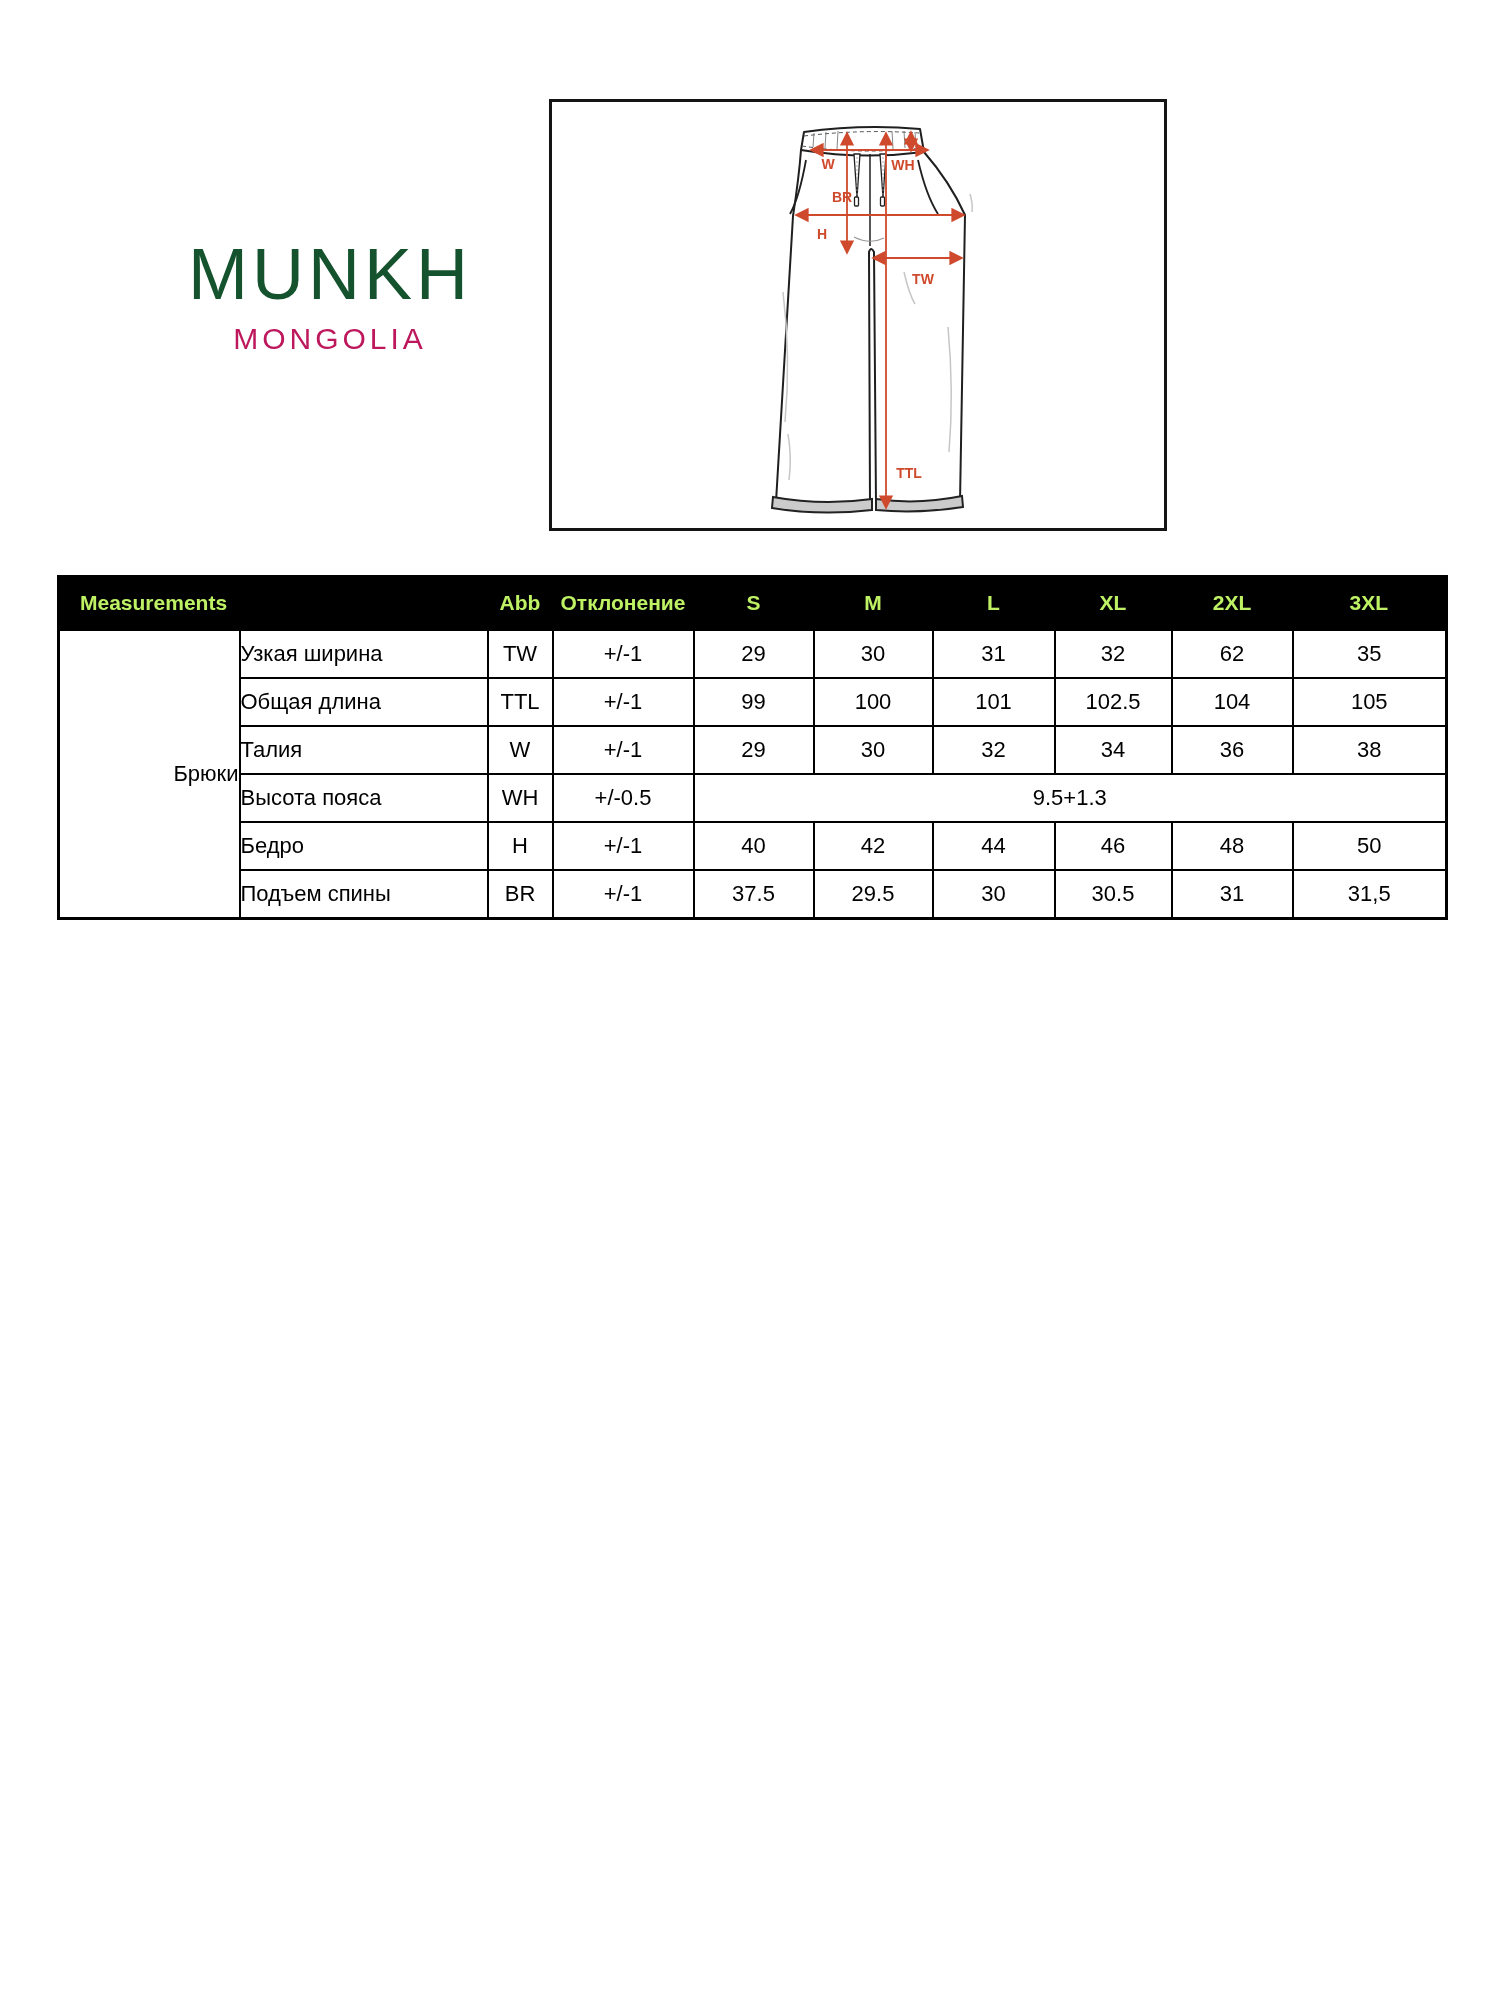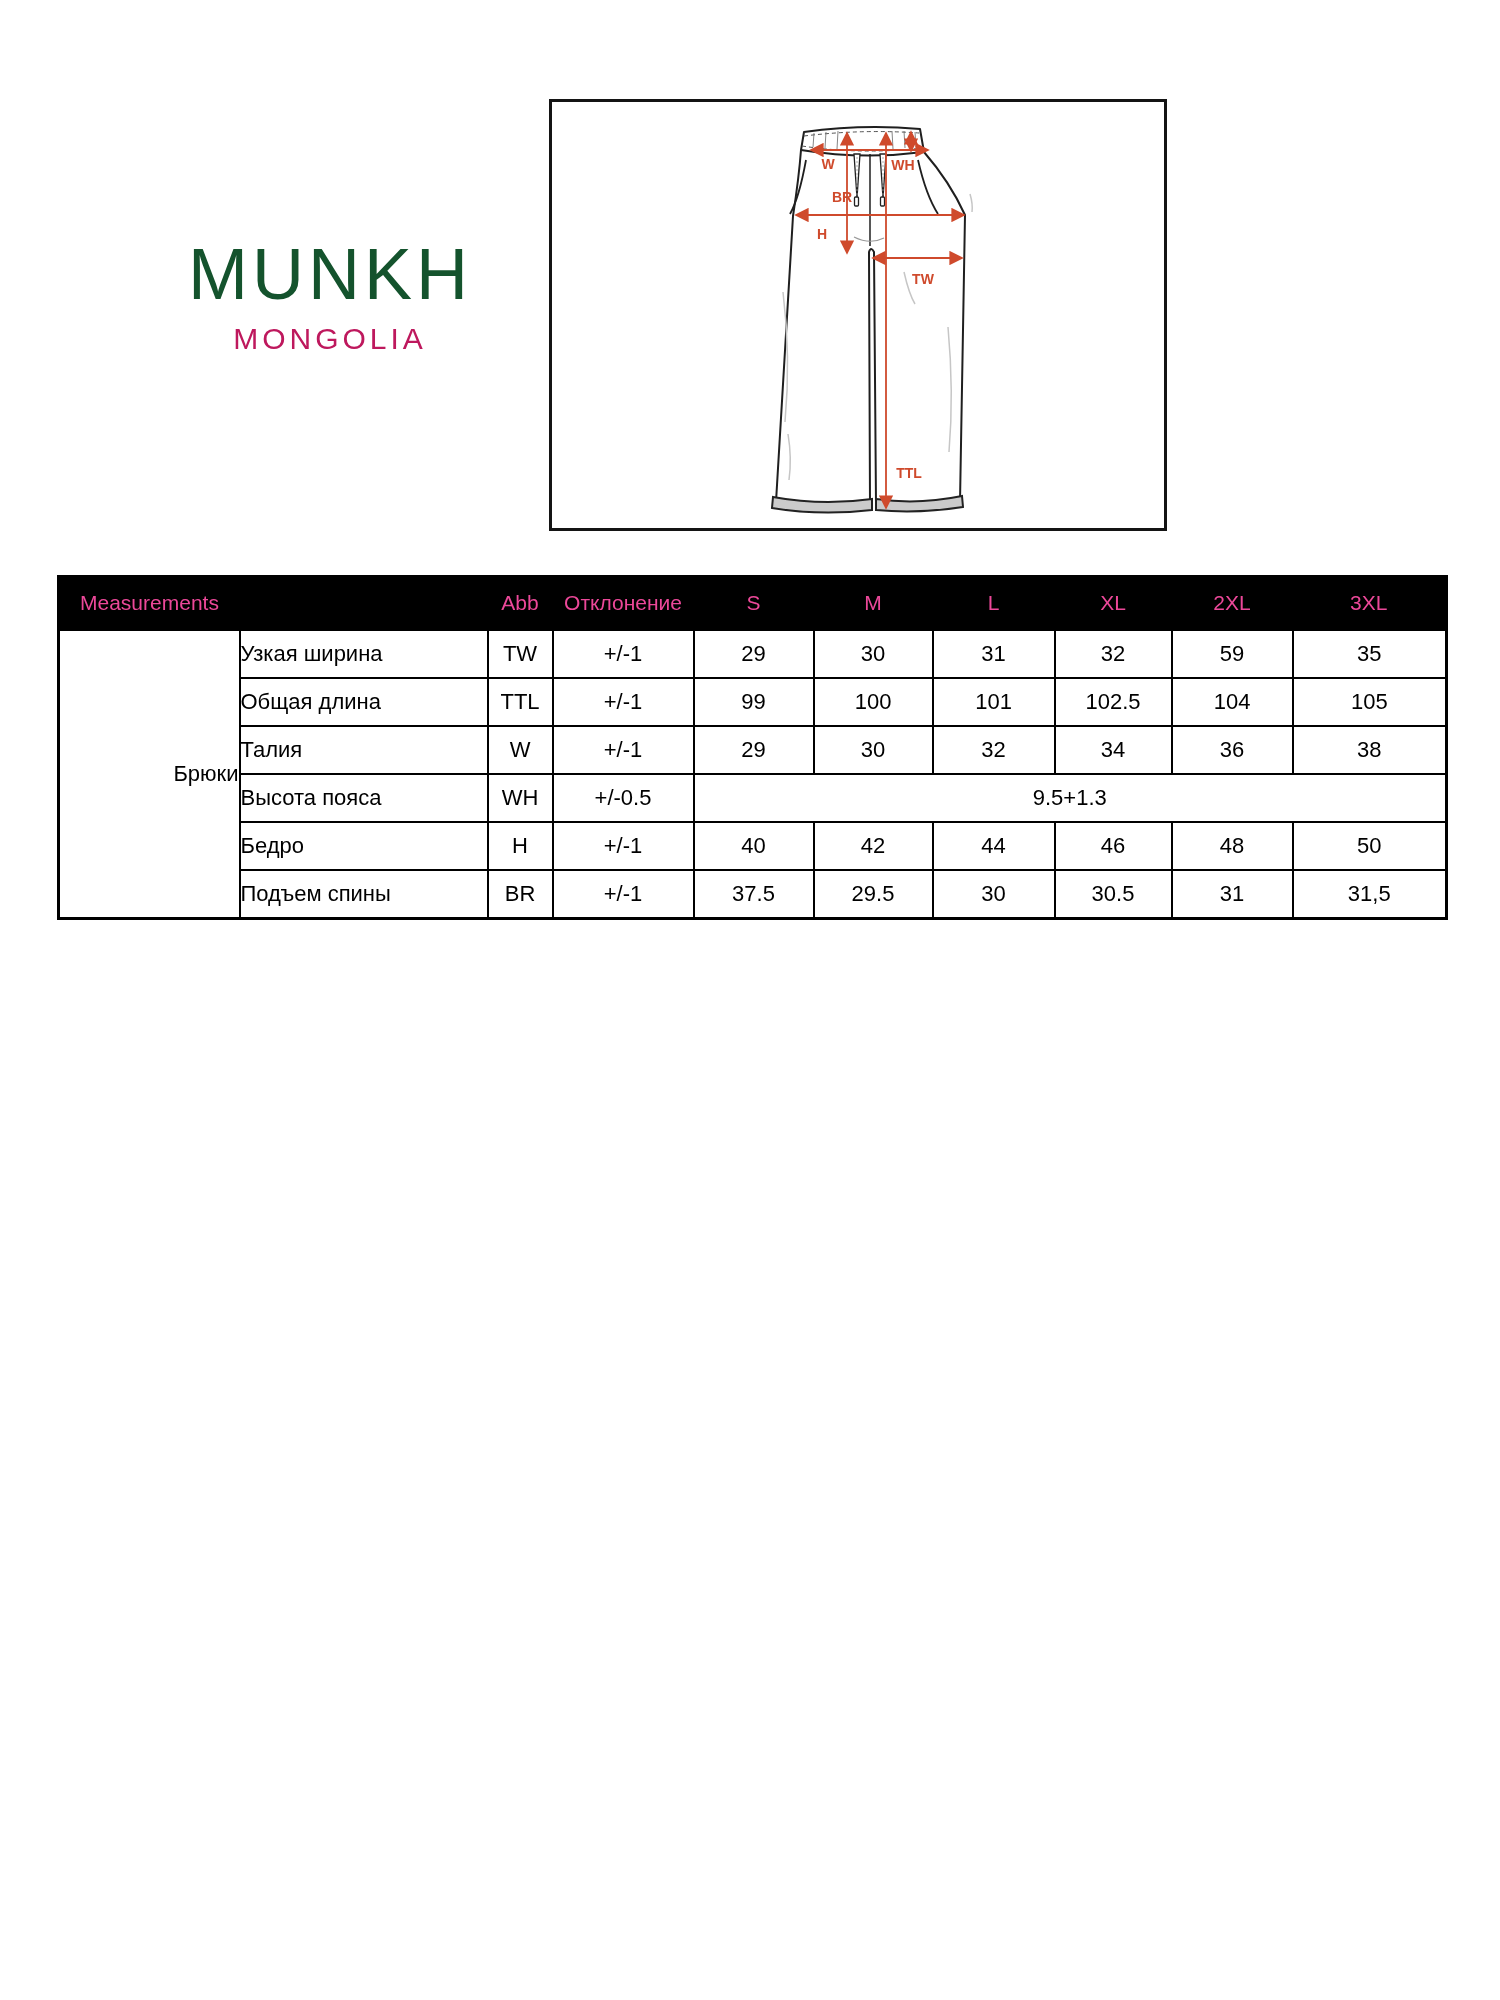--- a/index.html
+++ b/index.html
@@ -25,21 +25,21 @@
   }
   .diagram-box svg{display:block;width:100%;height:100%;}
   .mlabel{font-family:"Liberation Sans","DejaVu Sans",sans-serif;font-size:14px;font-weight:bold;}
   
   .size-table{
     position:absolute;left:57px;top:575px;width:1388px;
     border-collapse:collapse;table-layout:fixed;
     font-size:22px;
   }
   .size-table th{
-    background:#000;color:#ec4899;font-weight:400;height:48px;
+    background:#000;color:#bef264;font-weight:700;height:48px;
     text-align:center;border:none;font-size:21px;
   }
   .size-table th.meas{text-align:left;padding-left:20px;}
   .size-table td{
     border:2px solid #000;height:46px;text-align:center;
     background:#fff;padding:0;
   }
   .size-table td.name{text-align:left;}
   .size-table td.cat{text-align:right;}
   .size-table{border:3px solid #000;}
@@ -163,21 +163,21 @@
     <tbody>
       <tr>
         <td rowspan="6" class="cat">Брюки</td>
         <td class="name">Узкая ширина</td>
         <td>TW</td>
         <td>+/-1</td>
         <td>29</td>
         <td>30</td>
         <td>31</td>
         <td>32</td>
-        <td>59</td>
+        <td>62</td>
         <td>35</td>
       </tr>
       <tr>
         <td class="name">Общая длина</td>
         <td>TTL</td>
         <td>+/-1</td>
         <td>99</td>
         <td>100</td>
         <td>101</td>
         <td>102.5</td>

